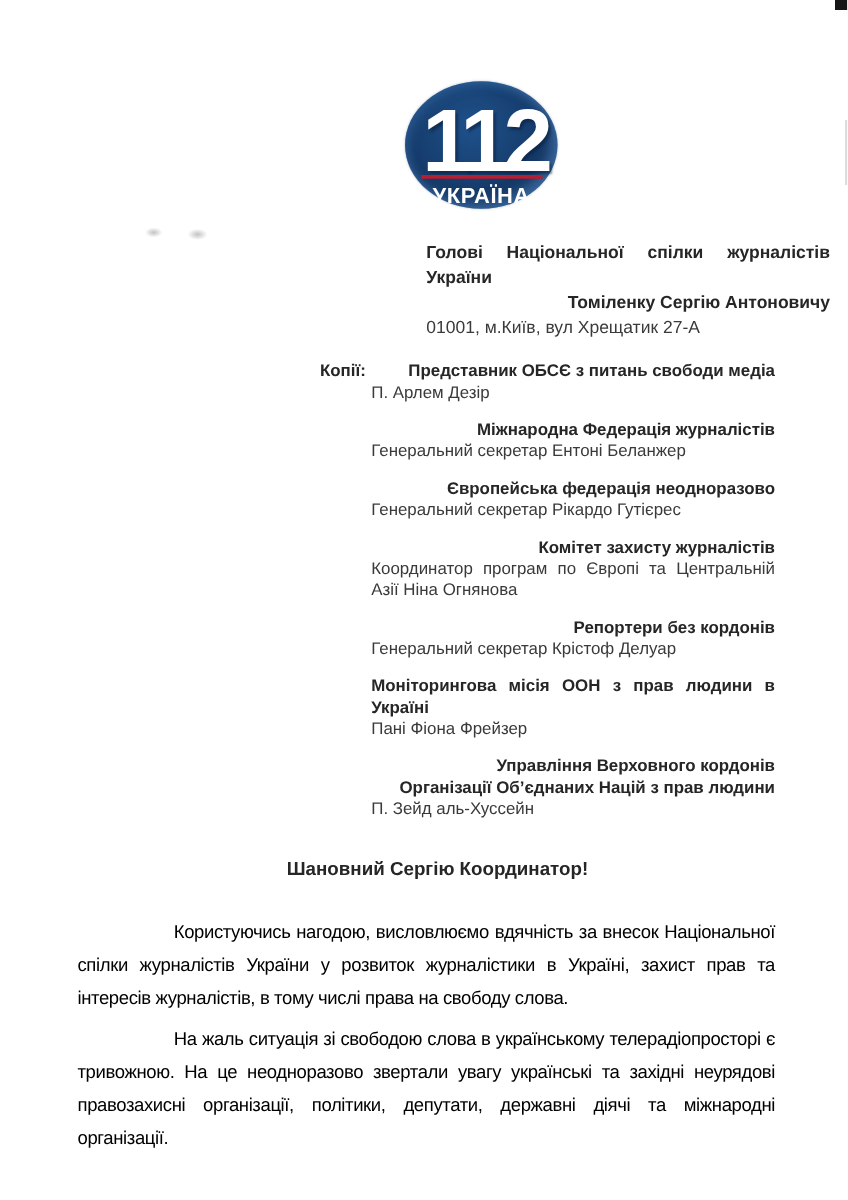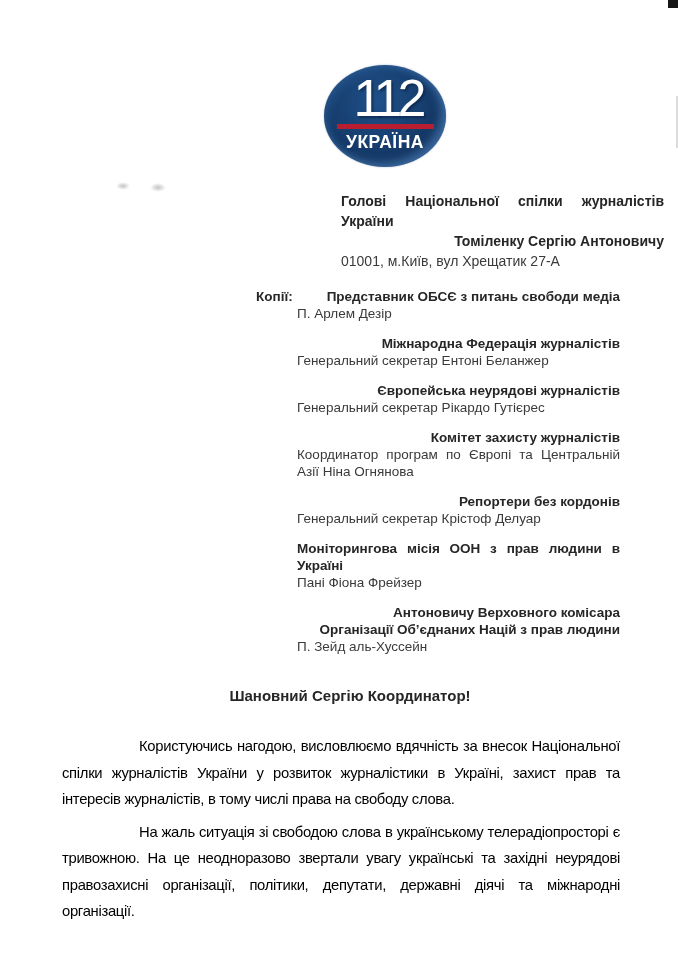--- a/index.html
+++ b/index.html
@@ -29,22 +29,22 @@
   .logo {
     position: absolute; left: 324px; top: 65px; width: 122px; height: 102px;
     border-radius: 50%;
     background: radial-gradient(ellipse at 44% 36%, #1e518a 0%, #163c6c 52%, #102e55 78%, #1c4b80 96%, #2a5f9b 100%);
     box-shadow: inset -5px -4px 10px rgba(100,160,225,.50),
                 inset 4px 4px 8px rgba(70,130,195,.28),
                 0 0 2px rgba(20,50,90,.35);
     display: flex; flex-direction: column; align-items: center;
   }
   .logo-num {
-    margin-top: 8px; padding-left: 5px;
-    font-size: 52px; line-height: 50px; font-weight: normal;
+    margin-top: 24px; padding-left: 5px;
+    font-size: 71px; line-height: 50px; font-weight: bold;
     color: #ffffff; letter-spacing: -5px;
     text-shadow: 2px 2px 2px rgba(10,30,60,.55);
   }
   .logo-bar { width: 97px; height: 5px; background: #b81d30; margin-top: 1px; }
   .logo-caption {
     margin-top: 3px; font-size: 17.5px; font-weight: bold;
     color: #ffffff; letter-spacing: .5px;
   }
 
   
@@ -105,37 +105,37 @@
   <div class="copies">
     <div class="entry">
       <div class="bold">Представник ОБСЄ з питань свободи медіа</div>
       <div>П. Арлем Дезір</div>
     </div>
     <div class="entry">
       <div class="bold">Міжнародна Федерація журналістів</div>
       <div>Генеральний секретар Ентоні Беланжер</div>
     </div>
     <div class="entry">
-      <div class="bold">Європейська неурядові журналістів</div>
+      <div class="bold">Європейська федерація неодноразово</div>
       <div>Генеральний секретар Рікардо Гутієрес</div>
     </div>
     <div class="entry">
       <div class="bold">Комітет захисту журналістів</div>
       <div class="just">Координатор програм по Європі та Центральній Азії Ніна Огнянова</div>
     </div>
     <div class="entry">
       <div class="bold">Репортери без кордонів</div>
       <div>Генеральний секретар Крістоф Делуар</div>
     </div>
     <div class="entry">
       <div class="bold just">Моніторингова місія ООН з прав людини в Україні</div>
       <div>Пані Фіона Фрейзер</div>
     </div>
     <div class="entry">
-      <div class="bold">Антоновичу Верховного комісара</div>
+      <div class="bold">Управління Верховного кордонів</div>
       <div class="bold">Організації Об’єднаних Націй з прав людини</div>
       <div>П. Зейд аль-Хуссейн</div>
     </div>
   </div>
 
   <div class="salutation bold">Шановний Сергію Координатор!</div>
 
   <div class="body-text">
     <p>Користуючись нагодою, висловлюємо вдячність за внесок Національної спілки журналістів України у розвиток журналістики в Україні, захист прав та інтересів журналістів, в тому числі права на свободу слова.</p>
     <p>На жаль ситуація зі свободою слова в українському телерадіопросторі є тривожною. На це неодноразово звертали увагу українські та західні неурядові правозахисні організації, політики, депутати, державні діячі та міжнародні організації.</p>

